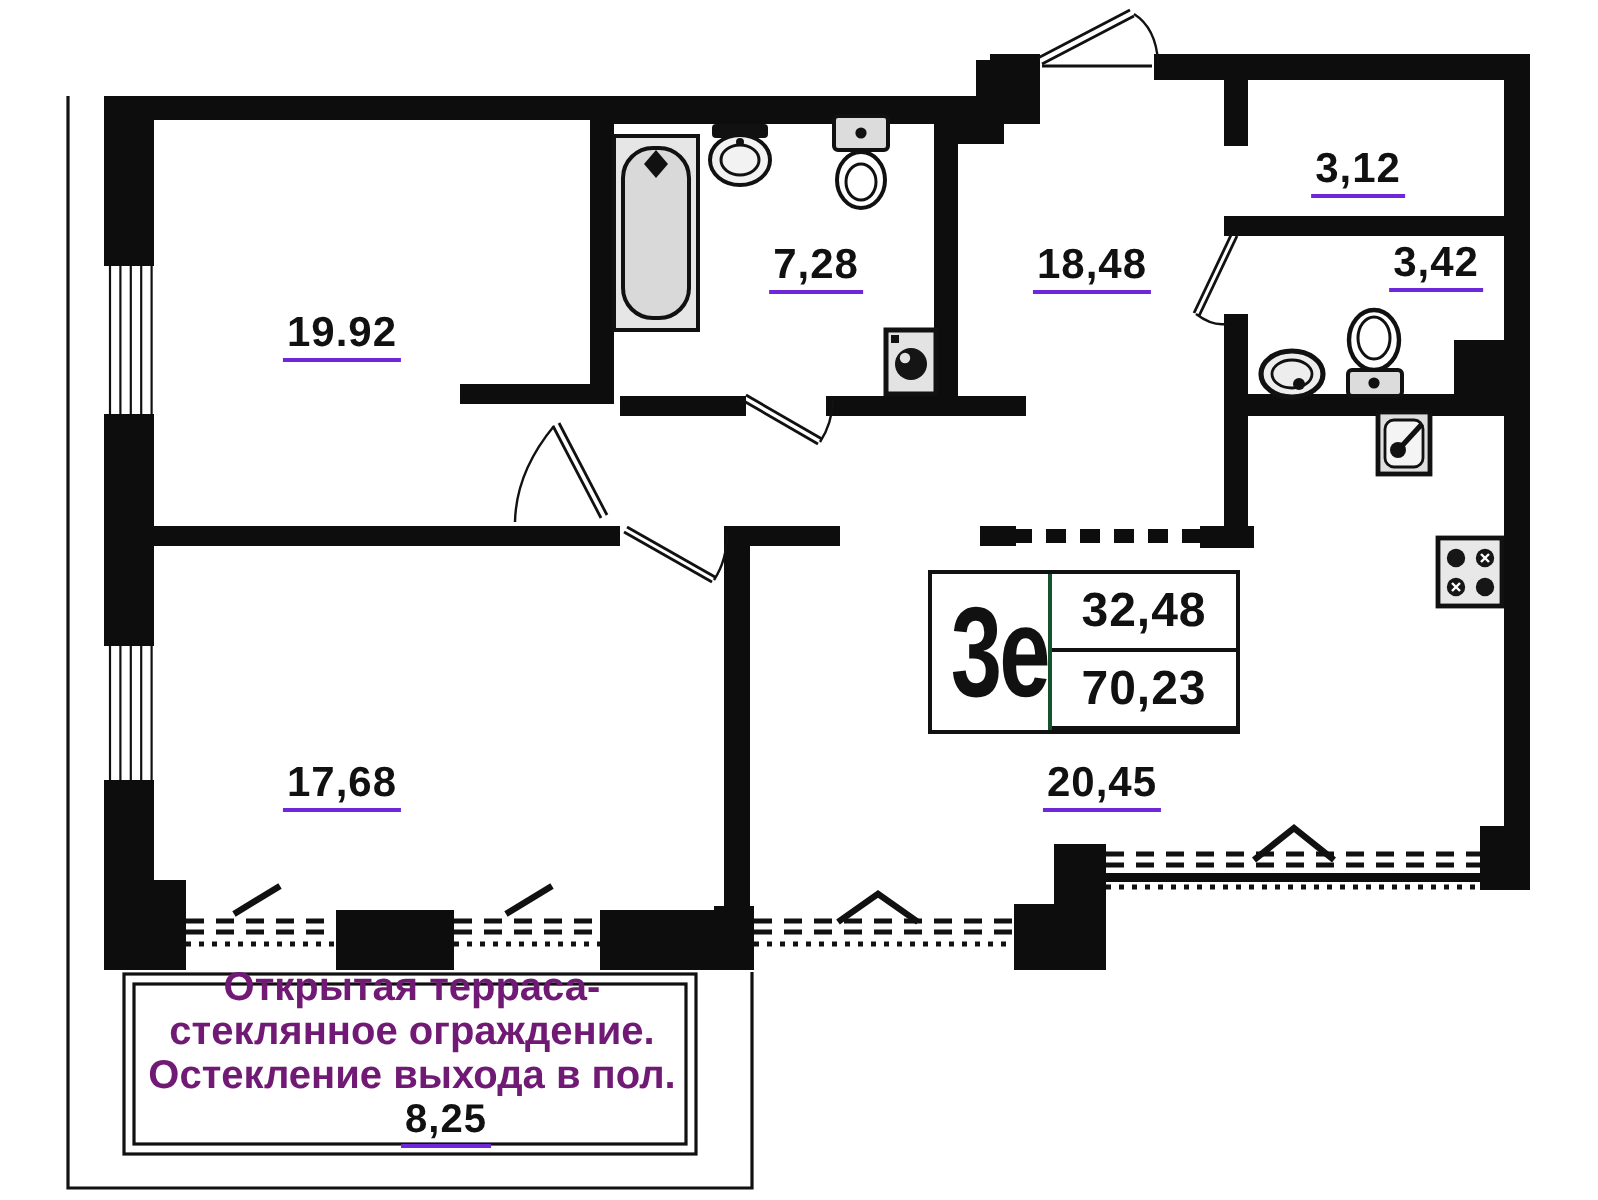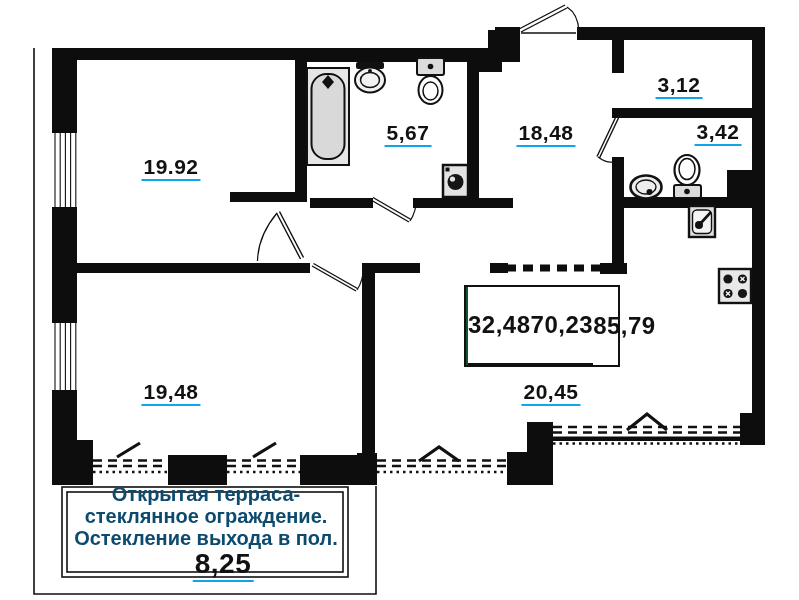--- a/index.html
+++ b/index.html
@@ -1,29 +1,29 @@
 <!DOCTYPE html>
 <html><head>
 <meta charset="utf-8">
 <style>
   html,body{margin:0;padding:0;background:#ffffff;}
   .stage{position:relative;width:799px;height:600px;background:#fff;overflow:hidden;
          font-family:"Liberation Sans",sans-serif;color:#111;}
   .stage svg{position:absolute;left:0;top:0;}
   .rlabel{position:absolute;transform:translateX(-50%);font-weight:700;font-size:21px;
-          line-height:1;color:#111;border-bottom:2px solid #0ea5e9;padding:0 2px 2px;
+          line-height:1;color:#111;border-bottom:2px solid #6d28d9;padding:0 2px 2px;
           white-space:nowrap;letter-spacing:.5px;}
   .tline{position:absolute;transform:translateX(-50%);font-weight:700;font-size:20px;
-         line-height:1;color:#0c4a6e;white-space:nowrap;}
+         line-height:1;color:#701a75;white-space:nowrap;}
   .unitbox{position:absolute;left:464px;top:285px;width:156px;height:82px;
            border:2.5px solid #111;display:flex;box-sizing:border-box;background:#fff;}
   .unitbox .type{width:58px;border-right:2px solid #14532d;display:flex;align-items:center;
                  overflow:hidden;}
   .unitbox .type span{font-size:64px;font-weight:700;transform:scaleX(.72);letter-spacing:-2px;}
-  .unitbox .vals{flex:1;display:flex;flex-direction:row;}
+  .unitbox .vals{flex:1;display:flex;flex-direction:column;}
   .unitbox .vals div{flex:1;display:flex;align-items:center;justify-content:center;
                      font-size:24px;font-weight:700;letter-spacing:.5px;}
   .unitbox .vals div:nth-child(1),.unitbox .vals div:nth-child(2){border-bottom:2px solid #111;}
 </style>
 </head>
 <body>
 
 <div class="stage">
 
   <svg width="799" height="600" viewBox="0 0 799 600">
@@ -199,36 +199,35 @@
       <g stroke="#fff" stroke-width="1.2">
         <line x1="740.5" y1="277" x2="744.5" y2="281"></line>
           <line x1="744.5" y1="277" x2="740.5" y2="281"></line>
         <line x1="726" y1="291.5" x2="730" y2="295.5"></line>
           <line x1="730" y1="291.5" x2="726" y2="295.5"></line>
       </g>
     </g>
   </svg>
 
   <div class="rlabel" style="left:171px;top:156px">19.92</div>
-  <div class="rlabel" style="left:408px;top:122px">5,67</div>
+  <div class="rlabel" style="left:408px;top:122px">7,28</div>
   <div class="rlabel" style="left:546px;top:122px">18,48</div>
   <div class="rlabel" style="left:679px;top:74px">3,12</div>
   <div class="rlabel" style="left:718px;top:121px">3,42</div>
-  <div class="rlabel" style="left:171px;top:381px">19,48</div>
+  <div class="rlabel" style="left:171px;top:381px">17,68</div>
   <div class="rlabel" style="left:551px;top:381px">20,45</div>
 
   <div class="unitbox">
     <div class="type">
       <span>3е</span>
     </div>
     <div class="vals">
       <div>32,48</div>
       <div>70,23</div>
-      <div>85,79</div>
     </div>
   </div>
 
   <div class="tline" style="left:206px;top:484px">Открытая терраса-</div>
   <div class="tline" style="left:206px;top:528px">Остекление выхода в пол.</div>
   <div class="tline" style="left:206px;top:506px">стеклянное ограждение.</div>
-  <div class="rlabel" style="left:223px;top:550px;font-size:28px">8,25</div>
+  <div class="rlabel" style="left:223px;top:550px;font-size:20px">8,25</div>
 
 </div>
 
 </body></html>

